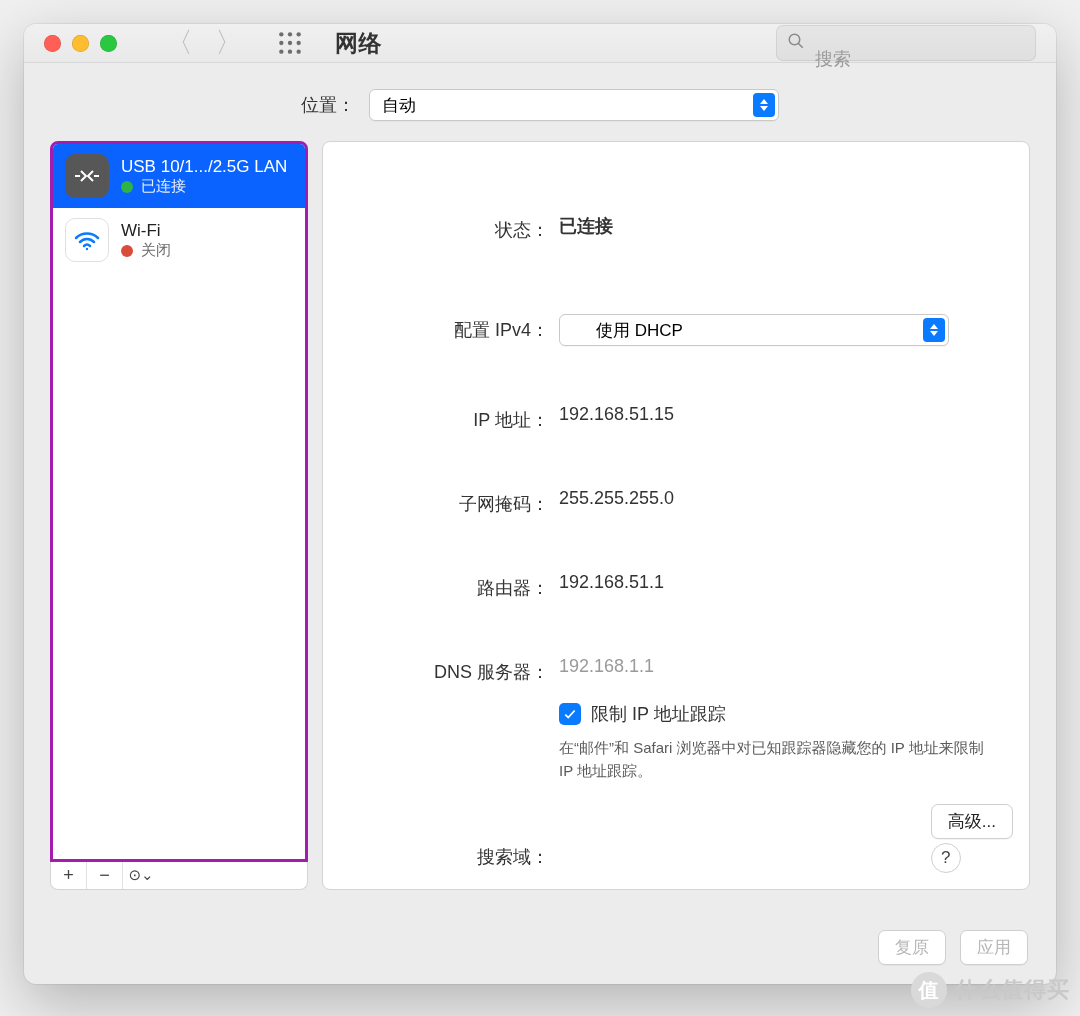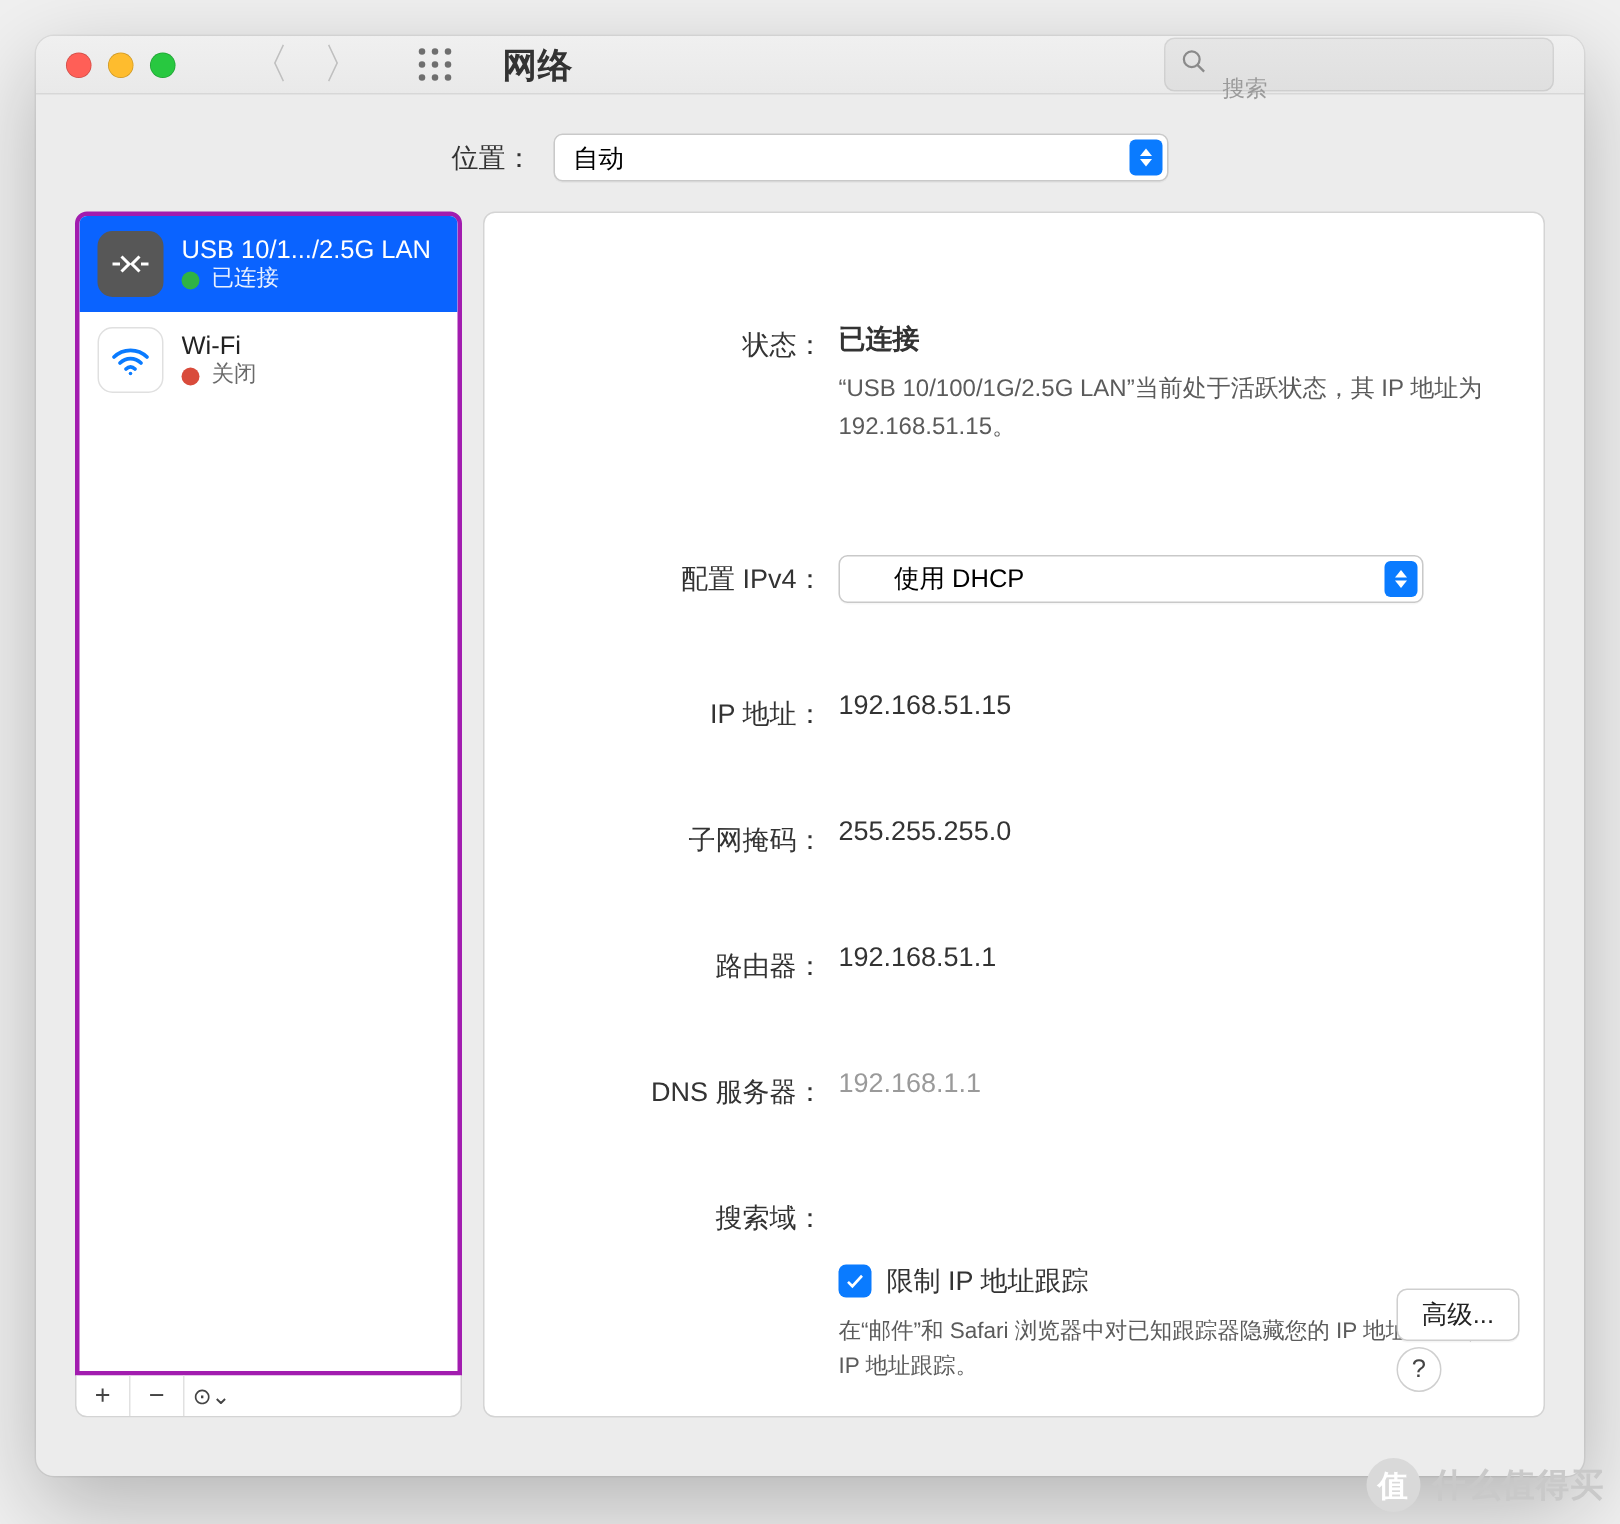--- a/index.html
+++ b/index.html
@@ -23,21 +23,21 @@
   .nav-arrow { color: #bfbfbf; font-size: 28px; cursor: default; user-select:none; }
   .grid-icon { margin-left: 22px; color: #6e6e6e; display: inline-flex; }
   .grid-icon svg { width: 26px; height: 26px; }
   .title { margin-left: 20px; font-size: 23px; font-weight: 600; letter-spacing: .5px; color: #333; }
   .tb-spacer { flex: 1; }
   .search-wrap {
     display: flex; align-items: center; gap: 8px; background: rgba(0,0,0,.04);
     border: 1px solid rgba(0,0,0,.08); border-radius: 7px; height: 36px; padding: 0 10px; width: 260px;
   }
   .search-wrap .mag { color: #8a8a8a; }
-  .search-wrap input { border: none; background: transparent; outline: none; font-size: 15px; flex: 1; color: #333; margin-top: 32px; }
+  .search-wrap input { border: none; background: transparent; outline: none; font-size: 18px; flex: 1; color: #333; margin-top: 32px; }
   .search-wrap input::placeholder { color: #9a9a9a; }
 
   .body { flex: 1; display: flex; flex-direction: column; padding: 26px 26px 24px 26px; gap: 20px; }
 
   .location-row { display: flex; align-items: center; justify-content: center; gap: 14px; }
   .location-label { font-size: 18px; color: #333; }
   .popup {
     position: relative; background: #fff; border: 1px solid #c9c9c9; border-radius: 6px;
     height: 32px; display: inline-flex; align-items: center; padding: 0 30px 0 12px; font-size: 17px; box-shadow: 0 1px 0 rgba(0,0,0,.03);
   }
@@ -205,21 +205,20 @@
             <span class="sf-btn">−</span>
             <span class="sf-btn" style="font-size:15px">⊙⌄</span>
           </div>
         </div>
 
         <div class="details">
           <div class="row">
             <span class="lab">状态：</span>
             <div style="flex:1">
               <div class="val strong">已连接</div>
-              <div class="desc" style="margin-top:10px">“USB 10/100/1G/2.5G LAN”当前处于活跃状态，其 IP 地址为 192.168.51.15。</div>
             </div>
           </div>
           <div style="height:14px"></div>
           <div class="row">
             <span class="lab">配置 IPv4：</span>
             <div class="popup">
               <span>使用 DHCP</span>
               <span class="caret"></span>
             </div>
           </div>
@@ -231,39 +230,39 @@
             <span class="lab">子网掩码：</span>
             <span class="val">255.255.255.0</span>
           </div>
           <div class="row compact">
             <span class="lab">路由器：</span>
             <span class="val">192.168.51.1</span>
           </div>
           <div class="row compact">
             <span class="lab">DNS 服务器：</span>
             <span class="val muted">192.168.1.1</span>
-          </div>
-          <div class="row compact">
-            <span class="lab">搜索域：</span>
-            <span class="val"></span>
           </div>
           <div class="row" style="margin-top:6px">
             <span class="lab"></span>
             <div class="val checkbox-row">
               <div class="cb-line">
                 <span class="cbox">
                   <svg viewBox="0 0 24 24">
                       <polyline points="4 13 9 18 20 6"></polyline>
                     </svg>
                 </span>
                 <span>限制 IP 地址跟踪</span>
               </div>
               <div class="desc" style="font-size:15px">在“邮件”和 Safari 浏览器中对已知跟踪器隐藏您的 IP 地址来限制 IP 地址跟踪。</div>
             </div>
           </div>
+          <div class="row compact">
+            <span class="lab">搜索域：</span>
+            <span class="val"></span>
+          </div>
 
           <div class="details-footer">
             <span class="mac-btn">高级...</span>
             <span class="help-btn">?</span>
           </div>
         </div>
       </div>
 
       <div class="footer-buttons">
         <span class="mac-btn disabled">复原</span>

